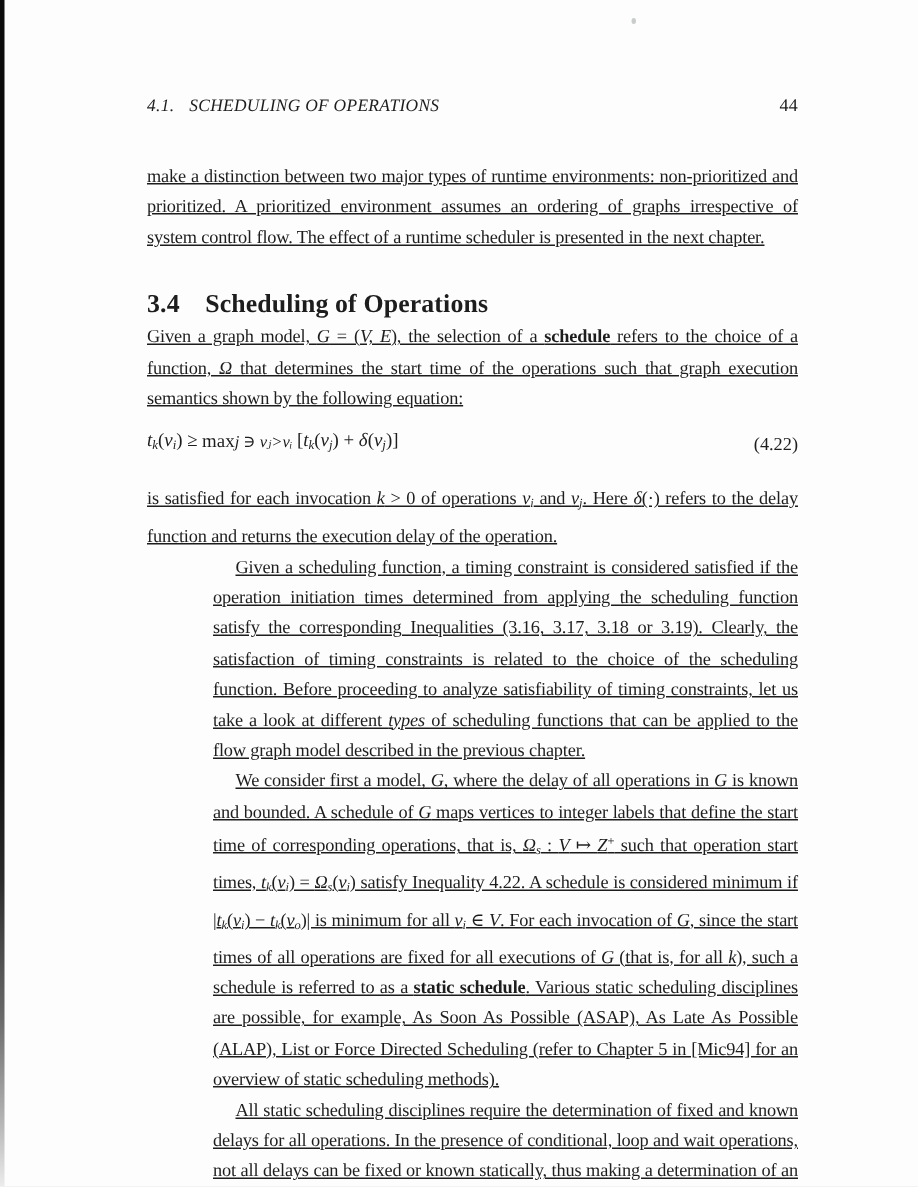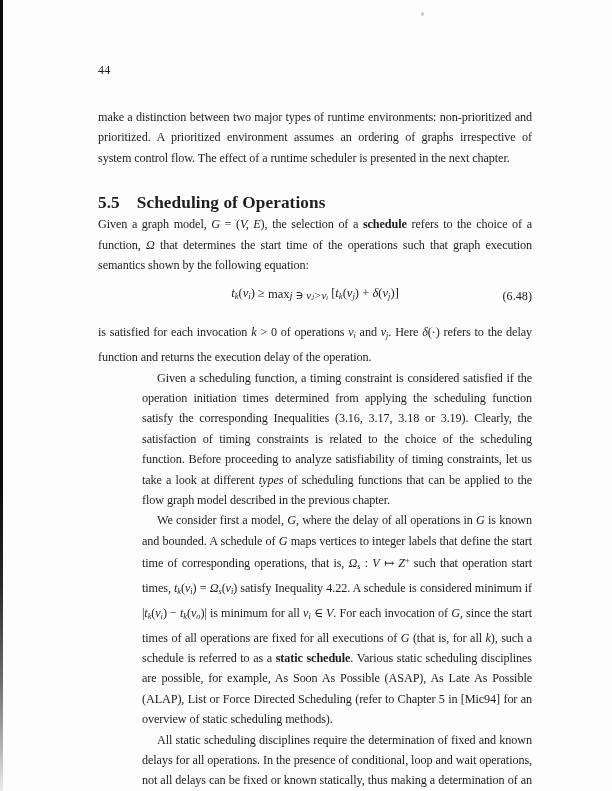--- a/index.html
+++ b/index.html
@@ -28,34 +28,34 @@
     font-size:11.6px;letter-spacing:0.2px;
   }
   .running-header .sec{font-style:italic;}
   .running-header .sec .num{margin-right:10px;}
   .running-header .pageno{font-style:normal;font-size:12px;}
   p.body{
     margin:0;
     font-size:12.2px;line-height:20.4px;
     text-align:justify;
     letter-spacing:-0.1px;
+    text-decoration:underline;
   }
   p.p1{margin-top:29px;}
   .section-heading{
     margin:24px 0 0 0;
     font-size:17.2px;font-weight:700;letter-spacing:0.1px;
     line-height:22px;
   }
   .section-heading .num{margin-right:17px;}
   p.p2{}
   p.indent{text-indent:15px;margin-left:44px;}
   .equation{
     position:relative;
     margin:8px 0 9px 0;
-    text-align:center;
     font-size:12.6px;line-height:1;
     height:30px;
   }
   .eq-body{display:inline-flex;align-items:center;margin-top:4px;}
   .eq-stack{
     display:inline-flex;flex-direction:row;align-items:center;
     margin:0 3px;line-height:1;
   }
   .eq-max{font-style:normal;}
   .eq-under{font-size:11px;font-style:italic;margin-top:2px;white-space:nowrap;}
@@ -72,41 +72,44 @@
 </head>
 <body>
 
 <div class="page">
   <div class="scan-edge"></div>
   <div class="scan-speck"></div>
 
   <div class="content">
 
     <div class="running-header">
+      <span class="sec">
+        <span class="num">4.1.</span><span>SCHEDULING OF OPERATIONS</span>
+      </span>
       <span class="pageno">44</span>
     </div>
 
     <p class="body p1"><span>make a distinction between two major types of runtime environments:  non-prioritized and prioritized.  A prioritized environment assumes an ordering of graphs irrespective of system control flow.  The effect of a runtime scheduler is presented in the next chapter.</span></p>
 
     <h2 class="section-heading">
-      <span class="num">5.5</span><span>Scheduling of Operations</span>
+      <span class="num">3.4</span><span>Scheduling of Operations</span>
     </h2>
 
     <p class="body p2"><span>Given a graph model, </span><span class="s-m">G</span><span> = (</span><span class="s-m">V, E</span><span>), the selection of a </span><span class="s-b">schedule</span><span> refers to the choice of a function, </span><span class="s-m">Ω</span><span> that determines the start time of the operations such that graph execution semantics shown by the following equation:</span></p>
 
     <div class="equation">
       <span class="eq-body">
         <span><span class="s-m">t</span><span class="s-m s-sub">k</span><span>(</span><span class="s-m">v</span><span class="s-m s-sub">i</span><span>) ≥ </span></span>
         <span class="eq-stack">
           <span class="eq-max">max</span>
           <span class="eq-under">j ∋ vⱼ&gt;vᵢ</span>
         </span>
         <span><span> [</span><span class="s-m">t</span><span class="s-m s-sub">k</span><span>(</span><span class="s-m">v</span><span class="s-m s-sub">j</span><span>) + </span><span class="s-m">δ</span><span>(</span><span class="s-m">v</span><span class="s-m s-sub">j</span><span>)]</span></span>
       </span>
-      <span class="eq-number">(6.48)</span>
+      <span class="eq-number">(4.22)</span>
     </div>
 
     <p class="body"><span>is satisfied for each invocation </span><span class="s-m">k</span><span> &gt; 0 of operations </span><span class="s-m">v</span><span class="s-m s-sub">i</span><span> and </span><span class="s-m">v</span><span class="s-m s-sub">j</span><span>.  Here </span><span class="s-m">δ</span><span>(·) refers to the delay function and returns the execution delay of the operation.</span></p>
     <p class="body indent"><span>Given a scheduling function, a timing constraint is considered satisfied if the operation initiation times determined from applying the scheduling function satisfy the corresponding Inequalities (3.16, 3.17, 3.18 or 3.19).  Clearly, the satisfaction of timing constraints is related to the choice of the scheduling function. Before proceeding to analyze satisfiability of timing constraints, let us take a look at different </span><span class="s-i">types</span><span> of scheduling functions that can be applied to the flow graph model described in the previous chapter.</span></p>
     <p class="body indent"><span>We consider first a model, </span><span class="s-m">G</span><span>, where the delay of all operations in </span><span class="s-m">G</span><span> is known and bounded.  A schedule of </span><span class="s-m">G</span><span> maps vertices to integer labels that define the start time of corresponding operations, that is, </span><span class="s-m">Ω</span><span class="s-m s-sub">s</span><span> : </span><span class="s-m">V</span><span> ↦ </span><span class="s-m">Z</span><span class="s-sup">+</span><span> such that operation start times, </span><span class="s-m">t</span><span class="s-m s-sub">k</span><span>(</span><span class="s-m">v</span><span class="s-m s-sub">i</span><span>) = </span><span class="s-m">Ω</span><span class="s-m s-sub">s</span><span>(</span><span class="s-m">v</span><span class="s-m s-sub">i</span><span>) satisfy Inequality 4.22.  A schedule is considered minimum if |</span><span class="s-m">t</span><span class="s-m s-sub">k</span><span>(</span><span class="s-m">v</span><span class="s-m s-sub">i</span><span>) − </span><span class="s-m">t</span><span class="s-m s-sub">k</span><span>(</span><span class="s-m">v</span><span class="s-m s-sub">o</span><span>)| is minimum for all </span><span class="s-m">v</span><span class="s-m s-sub">i</span><span> ∈ </span><span class="s-m">V</span><span>.  For each invocation of </span><span class="s-m">G</span><span>, since the start times of all operations are fixed for all executions of </span><span class="s-m">G</span><span> (that is, for all </span><span class="s-m">k</span><span>), such a schedule is referred to as a </span><span class="s-b">static schedule</span><span>.  Various static scheduling disciplines are possible, for example, As Soon As Possible (ASAP), As Late As Possible (ALAP), List or Force Directed Scheduling (refer to Chapter 5 in [Mic94] for an overview of static scheduling methods).</span></p>
     <p class="body indent"><span>All static scheduling disciplines require the determination of fixed and known delays for all operations.  In the presence of conditional, loop and wait operations, not all delays can be fixed or known statically, thus making a determination of an unique operation</span></p>
 
   </div>
 </div>
 

